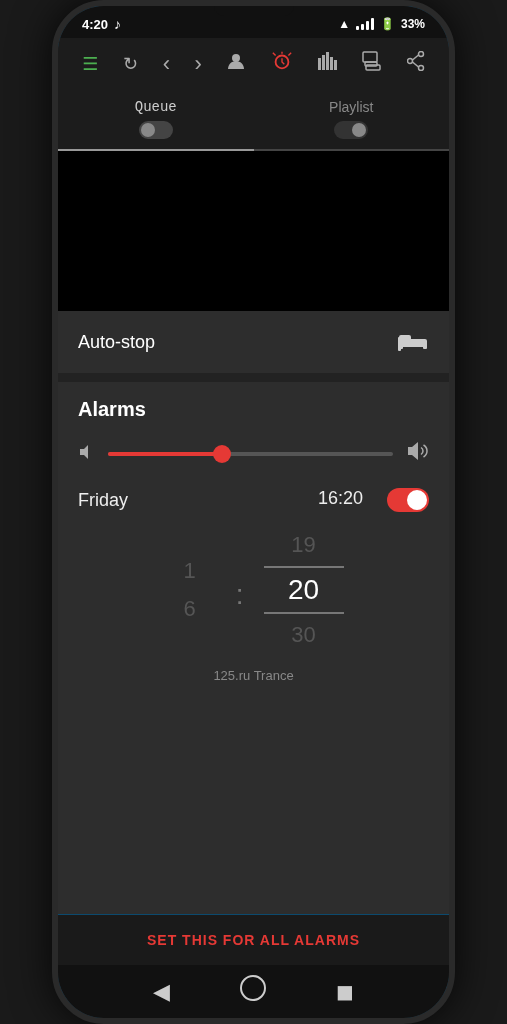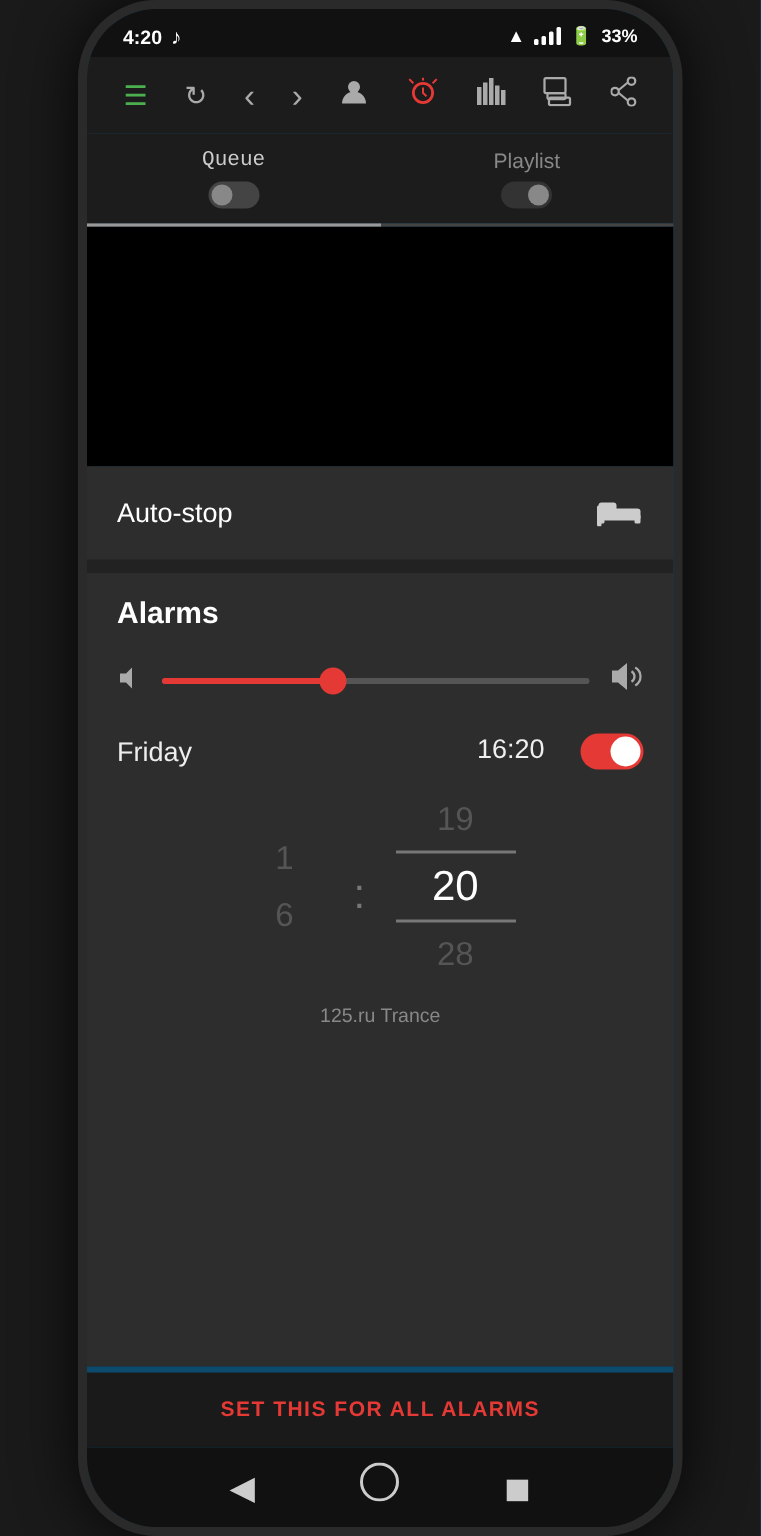--- a/index.html
+++ b/index.html
@@ -291,21 +291,21 @@
       margin: 8px 0 16px;
     }
 
     
     .set-all-button {
       background: #1a1a1a;
       padding: 16px;
       text-align: center;
       cursor: pointer;
       flex-shrink: 0;
-      border-top: 4px solid #0c4a6e;
+      border-top: 1px solid #0c4a6e;
     }
 
     .set-all-text {
       color: #e53935;
       font-size: 14px;
       font-weight: bold;
       letter-spacing: 1px;
       text-transform: uppercase;
     }
 
@@ -484,21 +484,21 @@
 
       <div class="time-picker">
         <div class="time-column">
           <span class="time-faded">1</span>
           <span class="time-faded">6</span>
         </div>
         <span class="time-separator">:</span>
         <div class="time-column">
           <span class="time-faded">19</span>
           <div class="time-active">20</div>
-          <span class="time-faded">28</span>
+          <span class="time-faded">30</span>
         </div>
       </div>
 
       <div class="station-name">125.ru Trance</div>
     </div>
 
   </div>
 
   <div class="set-all-button">
     <span class="set-all-text">SET THIS FOR ALL ALARMS</span>

